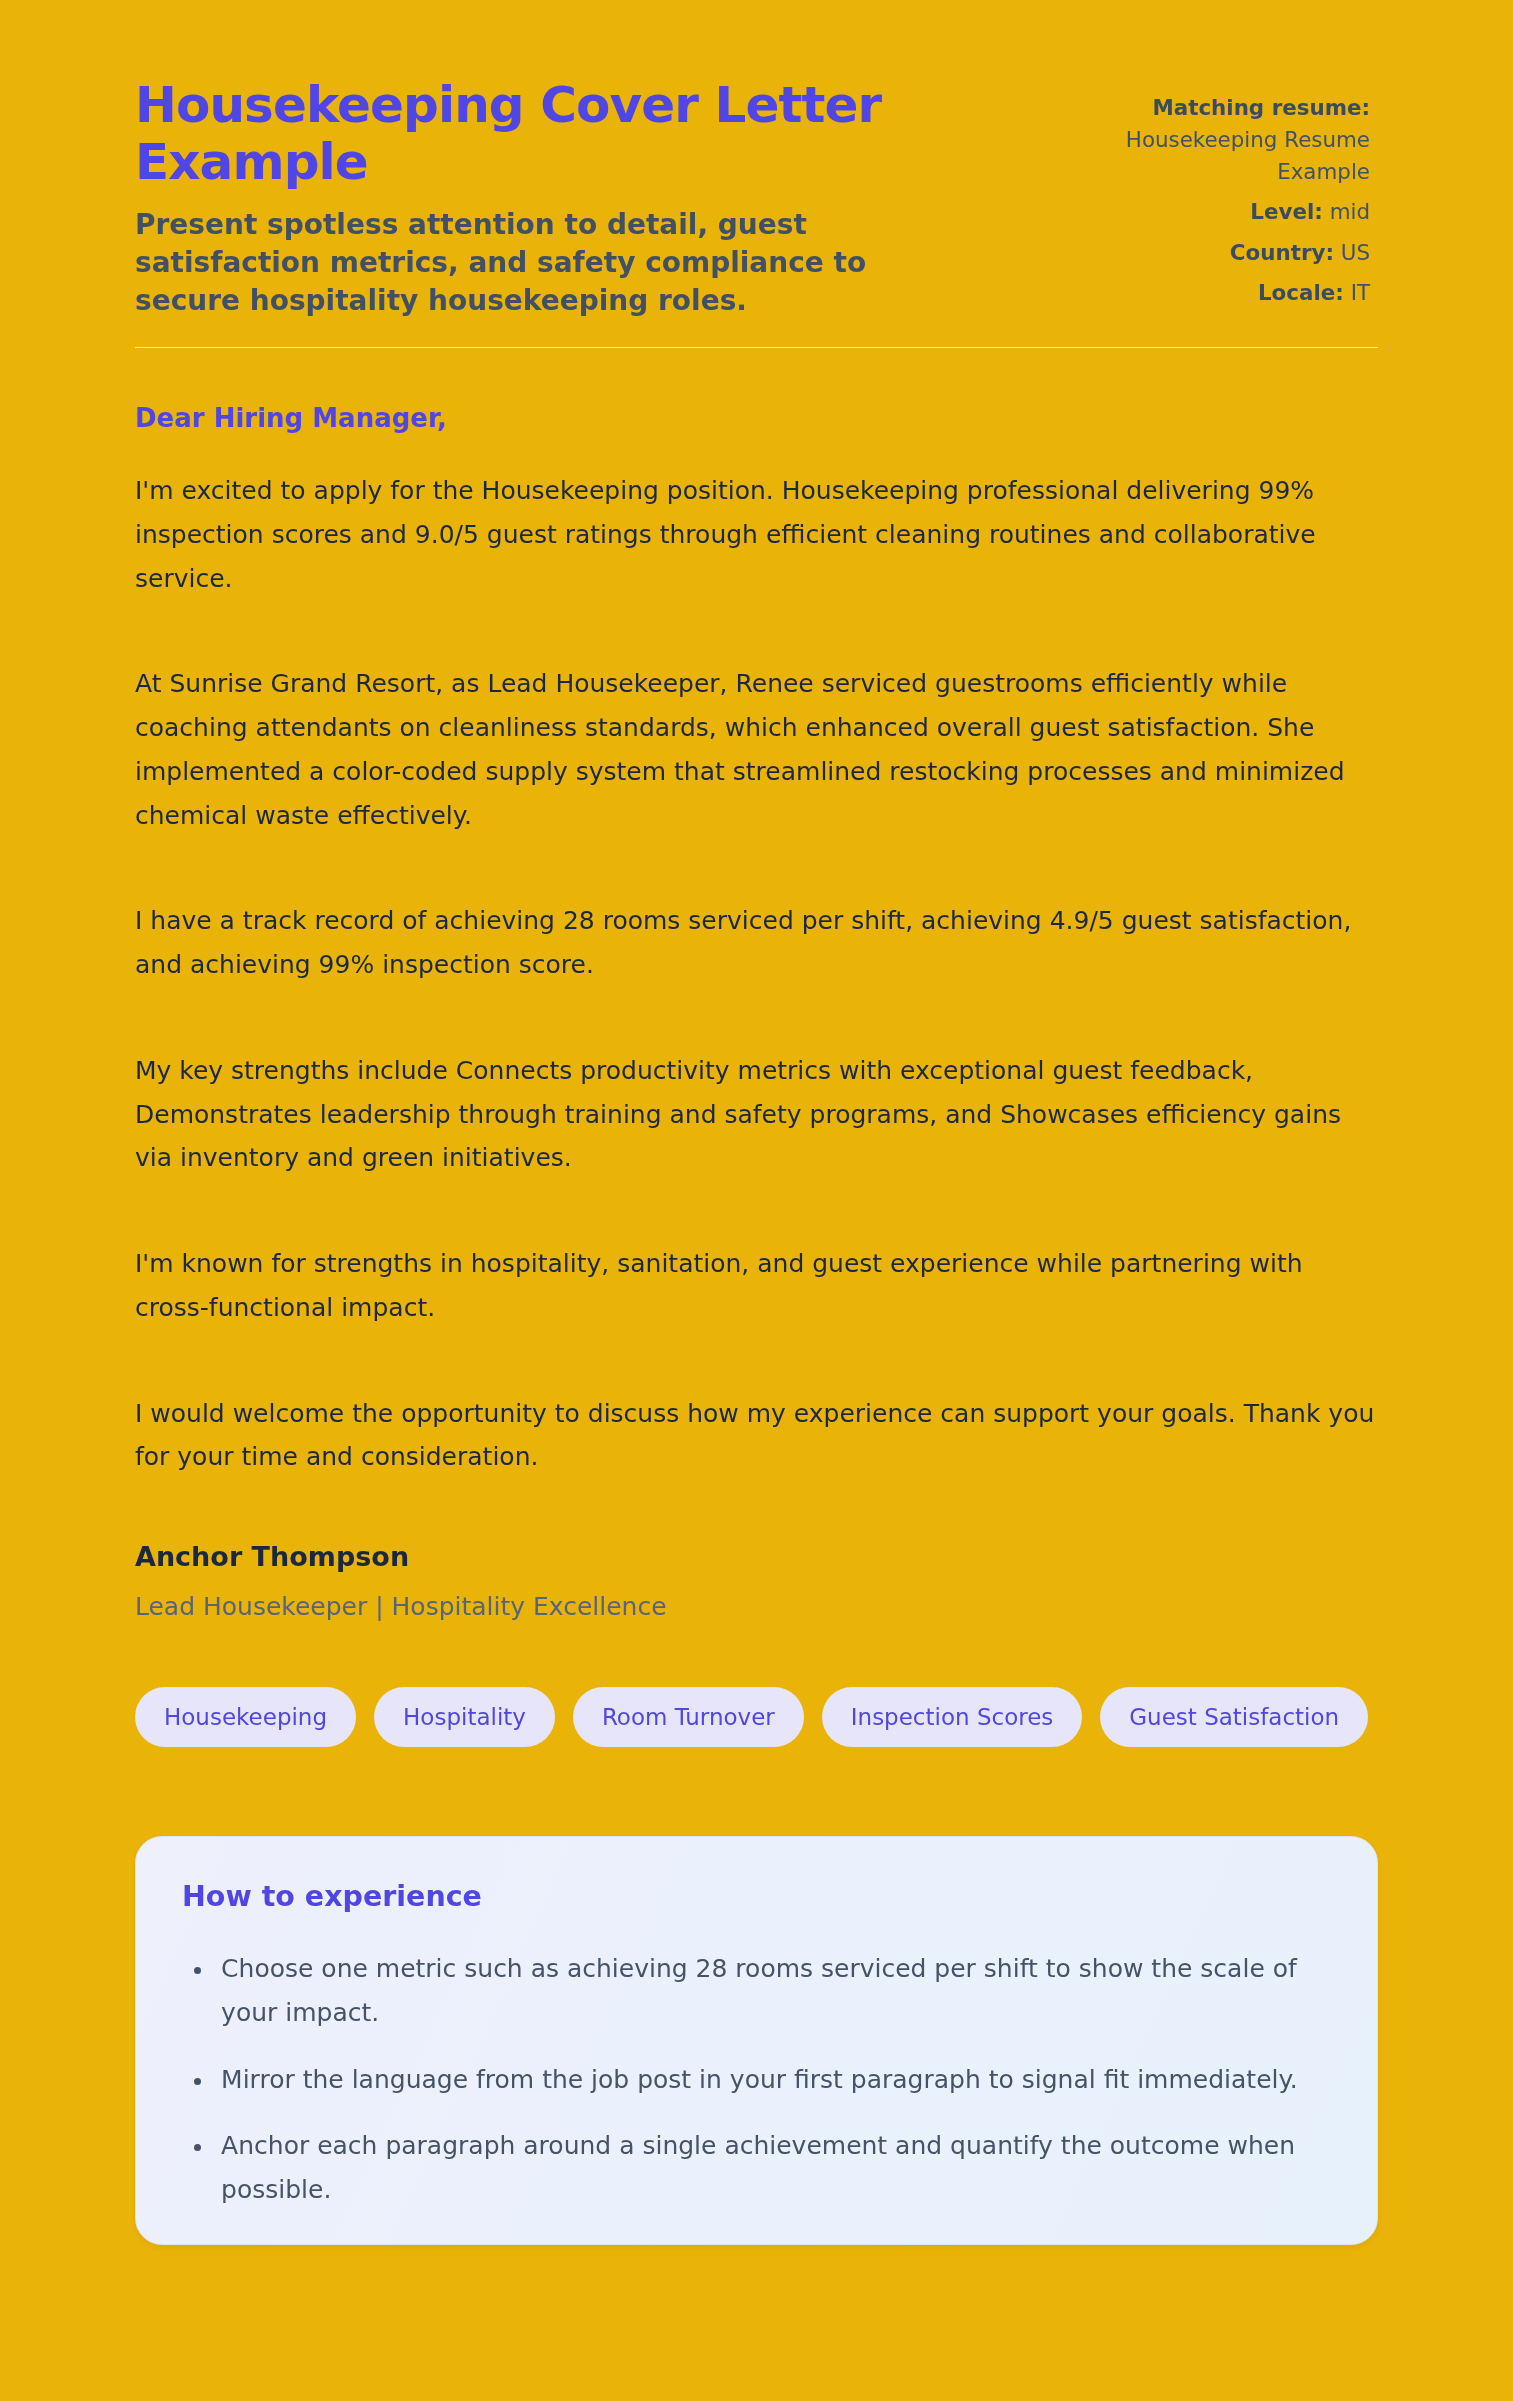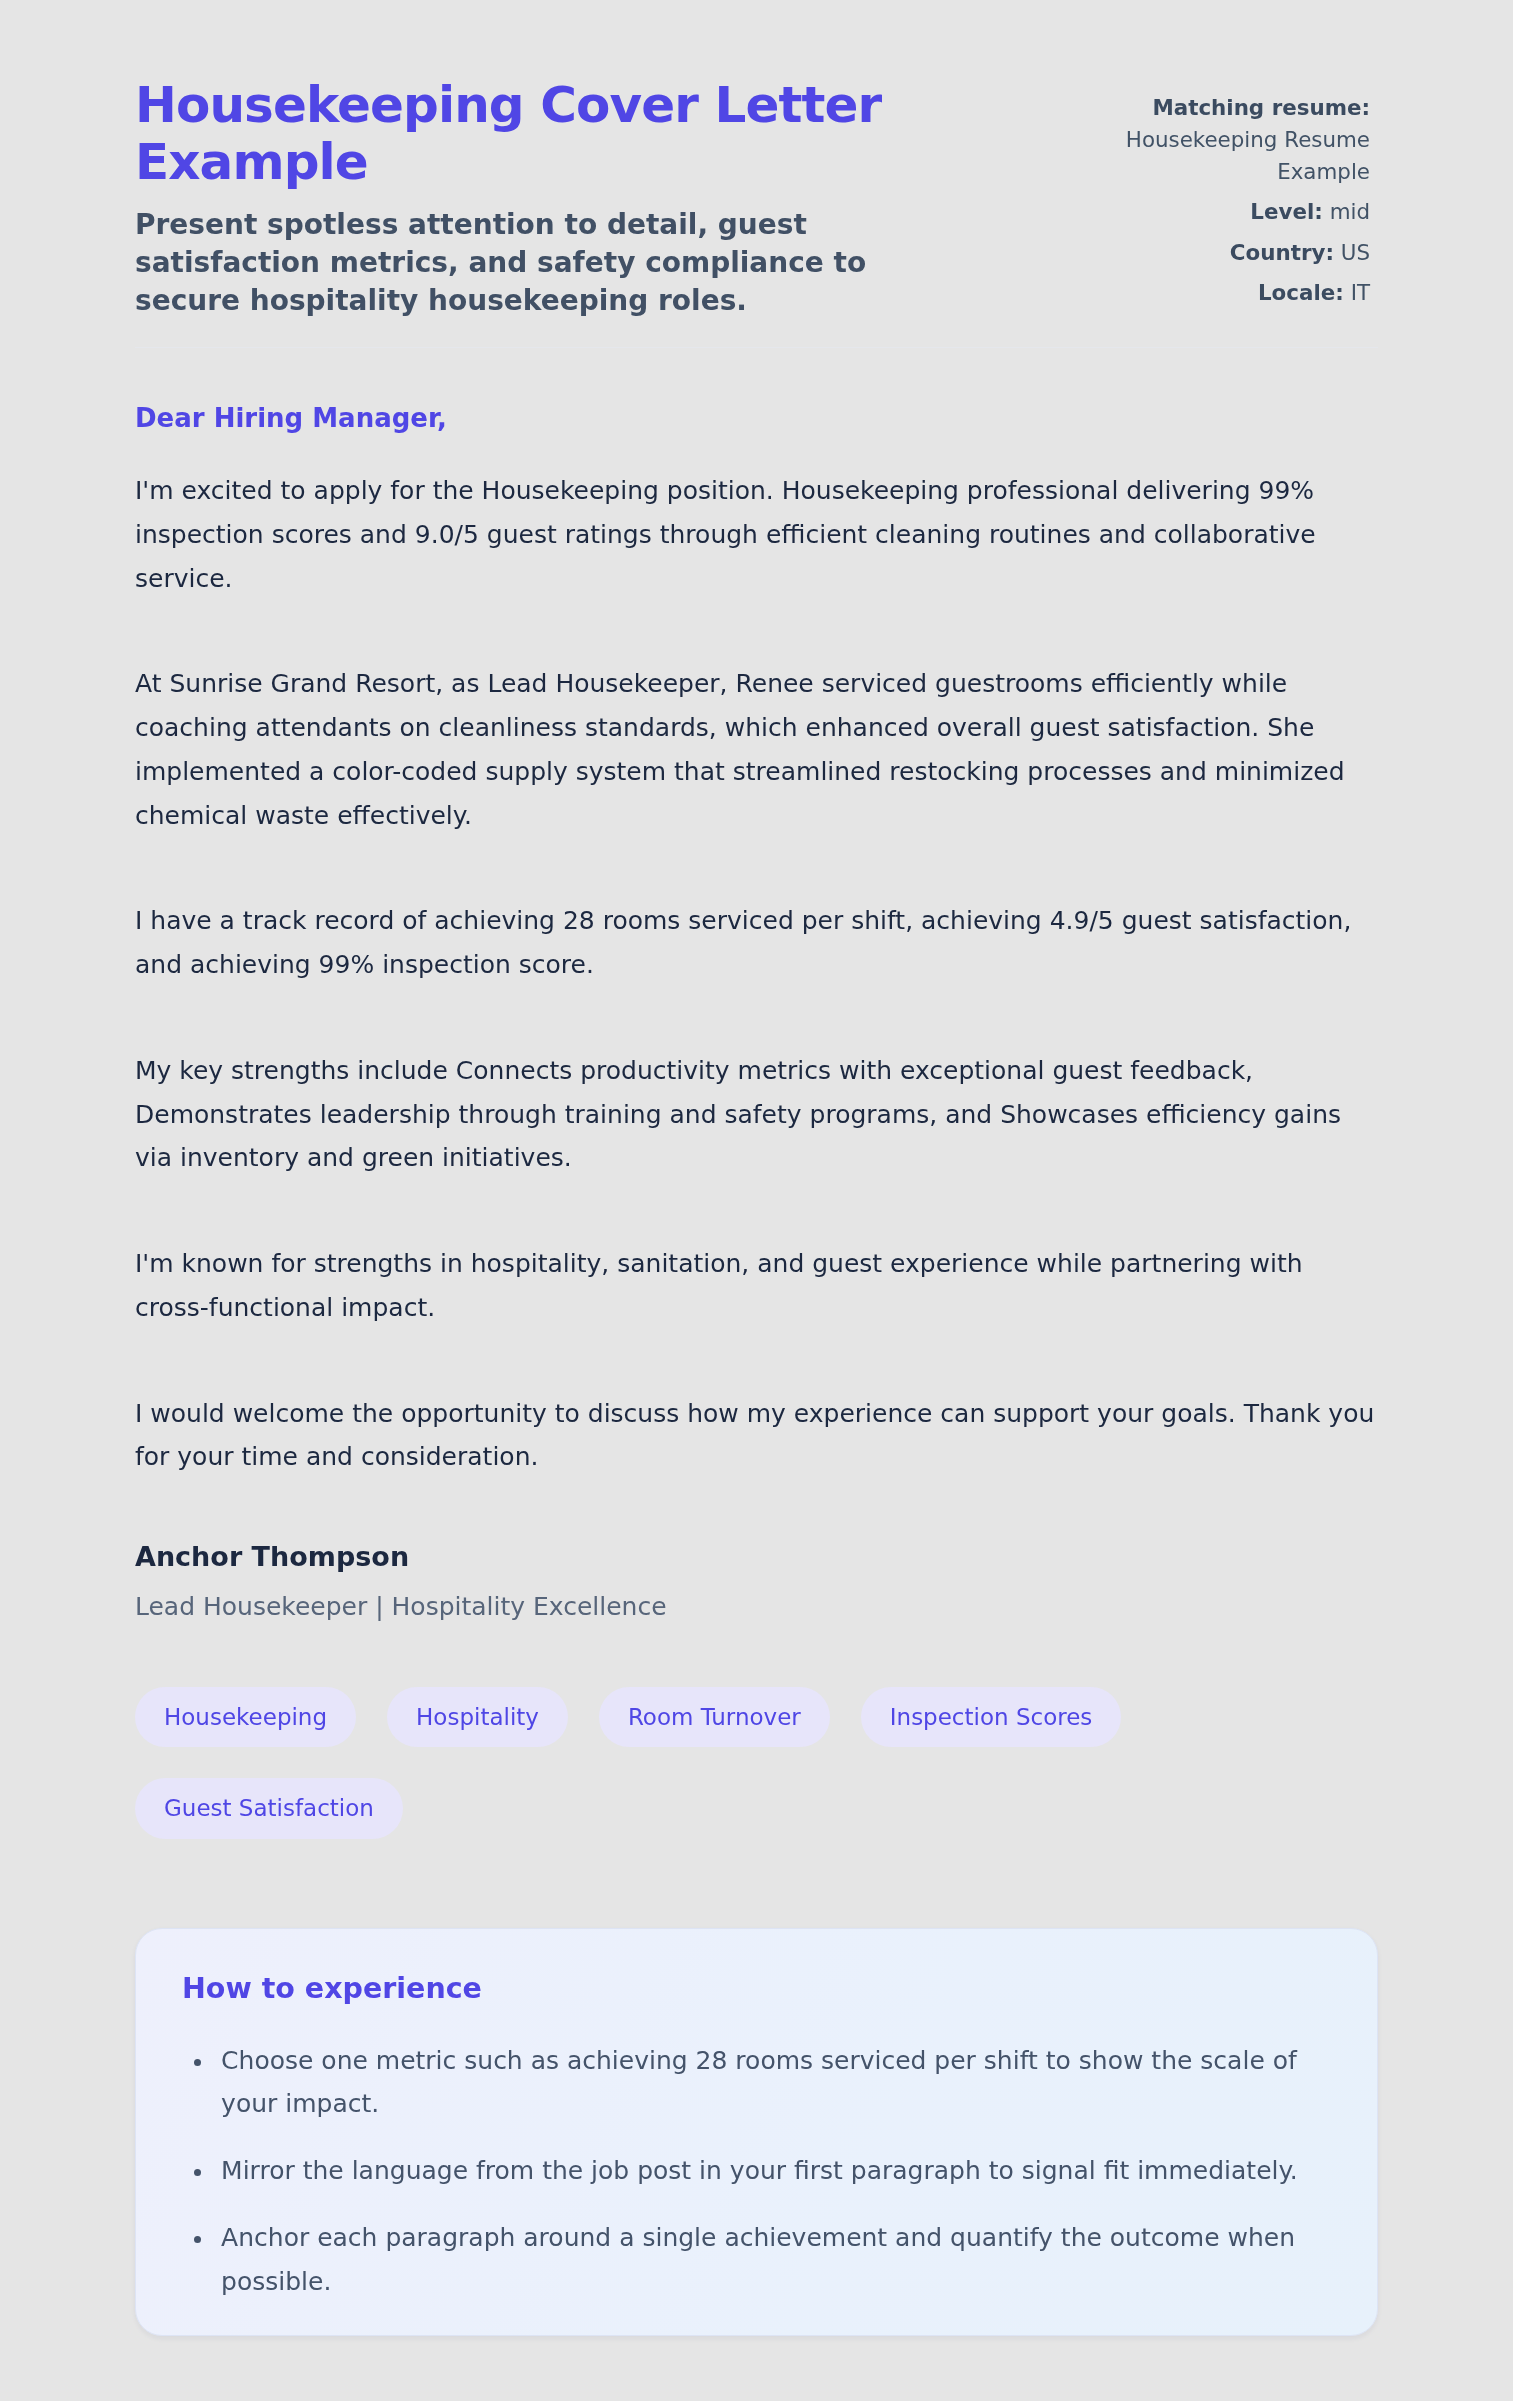--- a/index.html
+++ b/index.html
@@ -9,21 +9,21 @@
     background: #ffffff;
     width: 1513px;
     height: 2401px;
     overflow: hidden;
     font-family: "DejaVu Sans", "Liberation Sans", sans-serif;
   }
   .page {
     width: 1513px;
     height: 2401px;
     padding: 77px 135px 0 135px;
-    background: #e5e5e5;
+    background: #eab308;
   }
 
   
   .header {
     display: flex;
     justify-content: space-between;
     align-items: flex-start;
     gap: 36px;
   }
   .header-left { flex: 1 1 auto; max-width: 783px; }
@@ -83,21 +83,21 @@
   .signature-role {
     margin: 19.6px 0 0 0;
     font-size: 25px;
     color: #57657a;
   }
 
   
   .tags {
     display: flex;
     flex-wrap: wrap;
-    gap: 31px;
+    gap: 18px;
     margin-top: 66px;
     text-align: right;
   }
   .tag {
     display: inline-block;
     background: #e7e5fa;
     color: #4f46e5;
     font-size: 23px;
     line-height: 1;
     padding: 18.7px 29px;

